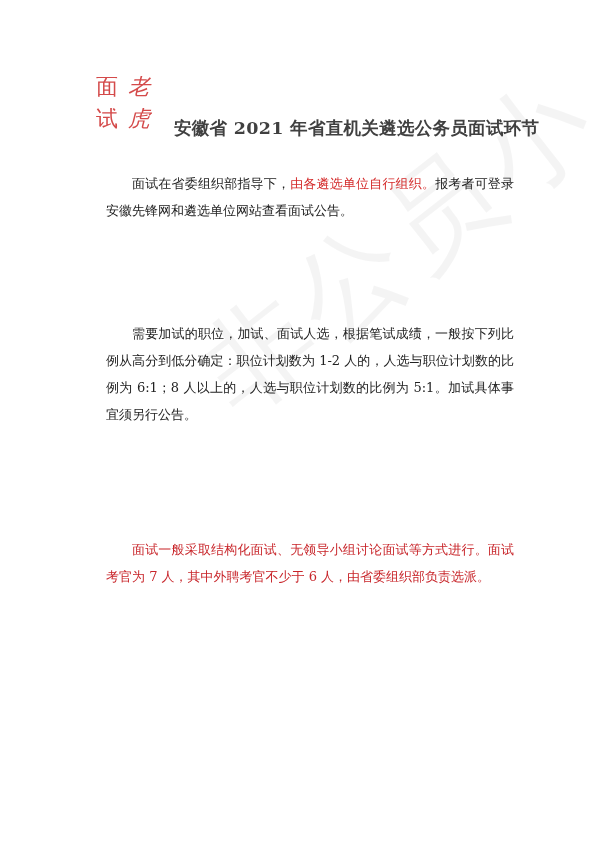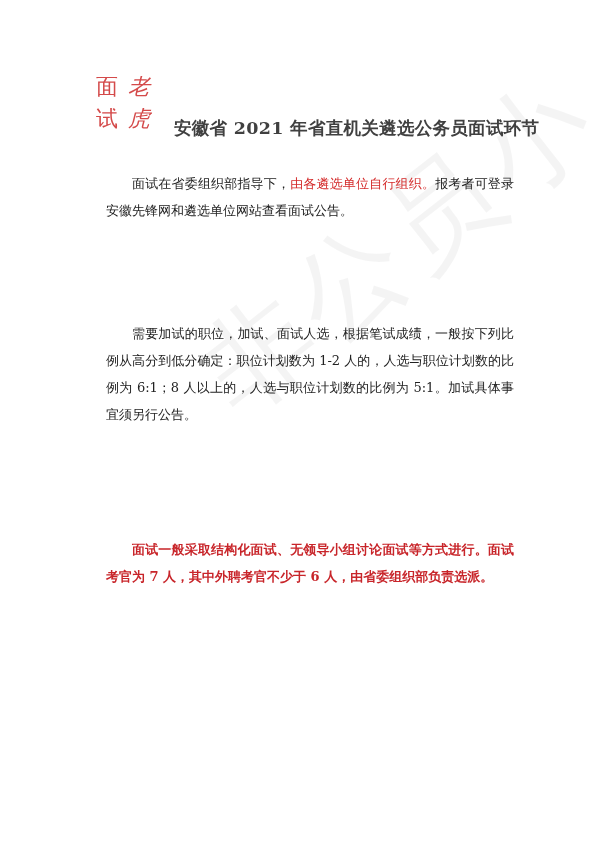--- a/index.html
+++ b/index.html
@@ -83,21 +83,20 @@
     }
     .para {
       text-indent: 2em;
       margin: 16px;
     }
     .red {
       color: #d42a2a;
     }
     .para.allred {
       color: #c8252a;
-      font-weight: bold;
     }
   </style>
 </head>
 <body>
 
 <div class="page">
 
   <div class="watermark">非公员小</div>
 
   <div class="logo">

